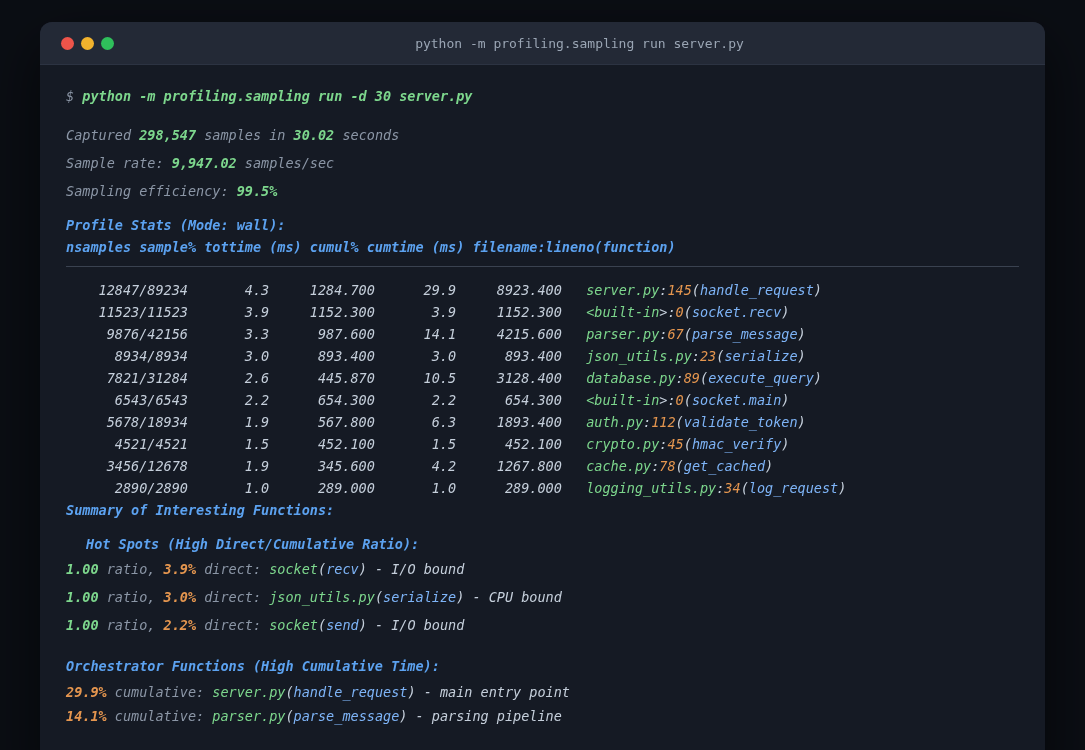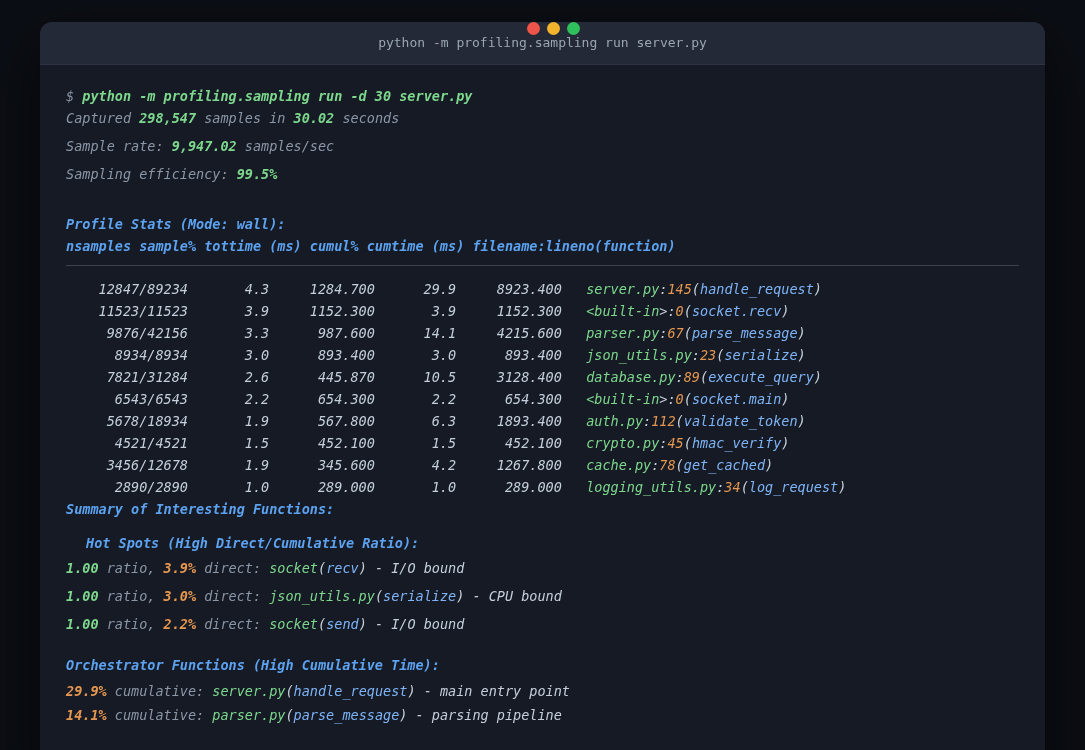--- a/index.html
+++ b/index.html
@@ -17,21 +17,20 @@
     border-radius: 12px;
     box-shadow: 0 22px 60px rgba(0,0,0,0.6);
     overflow: hidden;
   }
   .titlebar {
     height: 42px;
     background: var(--titlebar-bg, #232936);
     border-bottom: 1px solid var(--titlebar-border, #2c3342);
     display: flex;
     align-items: center;
-    flex-direction: column;
   }
   .lights { display: flex; gap: 7px; padding-left: 21px; }
   .light { width: 13px; height: 13px; border-radius: 50%; border: none; padding: 0; cursor: default; }
   .light.red    { background: var(--light-red, #ee544a); }
   .light.yellow { background: var(--light-yellow, #f2b32d); }
   .light.green  { background: var(--light-green, #2fbf5b); }
   .titletext {
     flex: 1;
     text-align: center;
     font-size: 13px;
@@ -47,23 +46,23 @@
     color: var(--white, #c5cfdb);
     font-style: italic;
   }
   .gray   { color: var(--gray, #8b96a6); }
   .wh     { color: var(--white, #c5cfdb); }
   .g      { color: var(--green, #7dd78d); }
   .o      { color: var(--orange, #e5964f); }
   .fn     { color: var(--fnblue, #7eb4f7); }
   .b      { font-weight: 700; }
   .hd     { color: var(--blue, #5ca2f0); font-weight: 700; }
-  .mt-cap  { }
+  .mt-cap  { margin-top: 17px; }
   .mt-stat { margin-top: 6px; }
-  .mt-prof { margin-top: 28px; }
+  .mt-prof { margin-top: 12px; }
   .divider {
     height: 1px; width: 953px;
     background: var(--divider, #3a4250);
     margin: 8px 0 12px 0;
   }
   .mt-summary { }
   .mt-hot     { margin-top: 12px; padding-left: 20px; }
   .hot-rows  .line { margin-top: 6px; }
   .hot-rows  .line:first-child { margin-top: 3px; }
   .mt-orch    { margin-top: 19px; }

